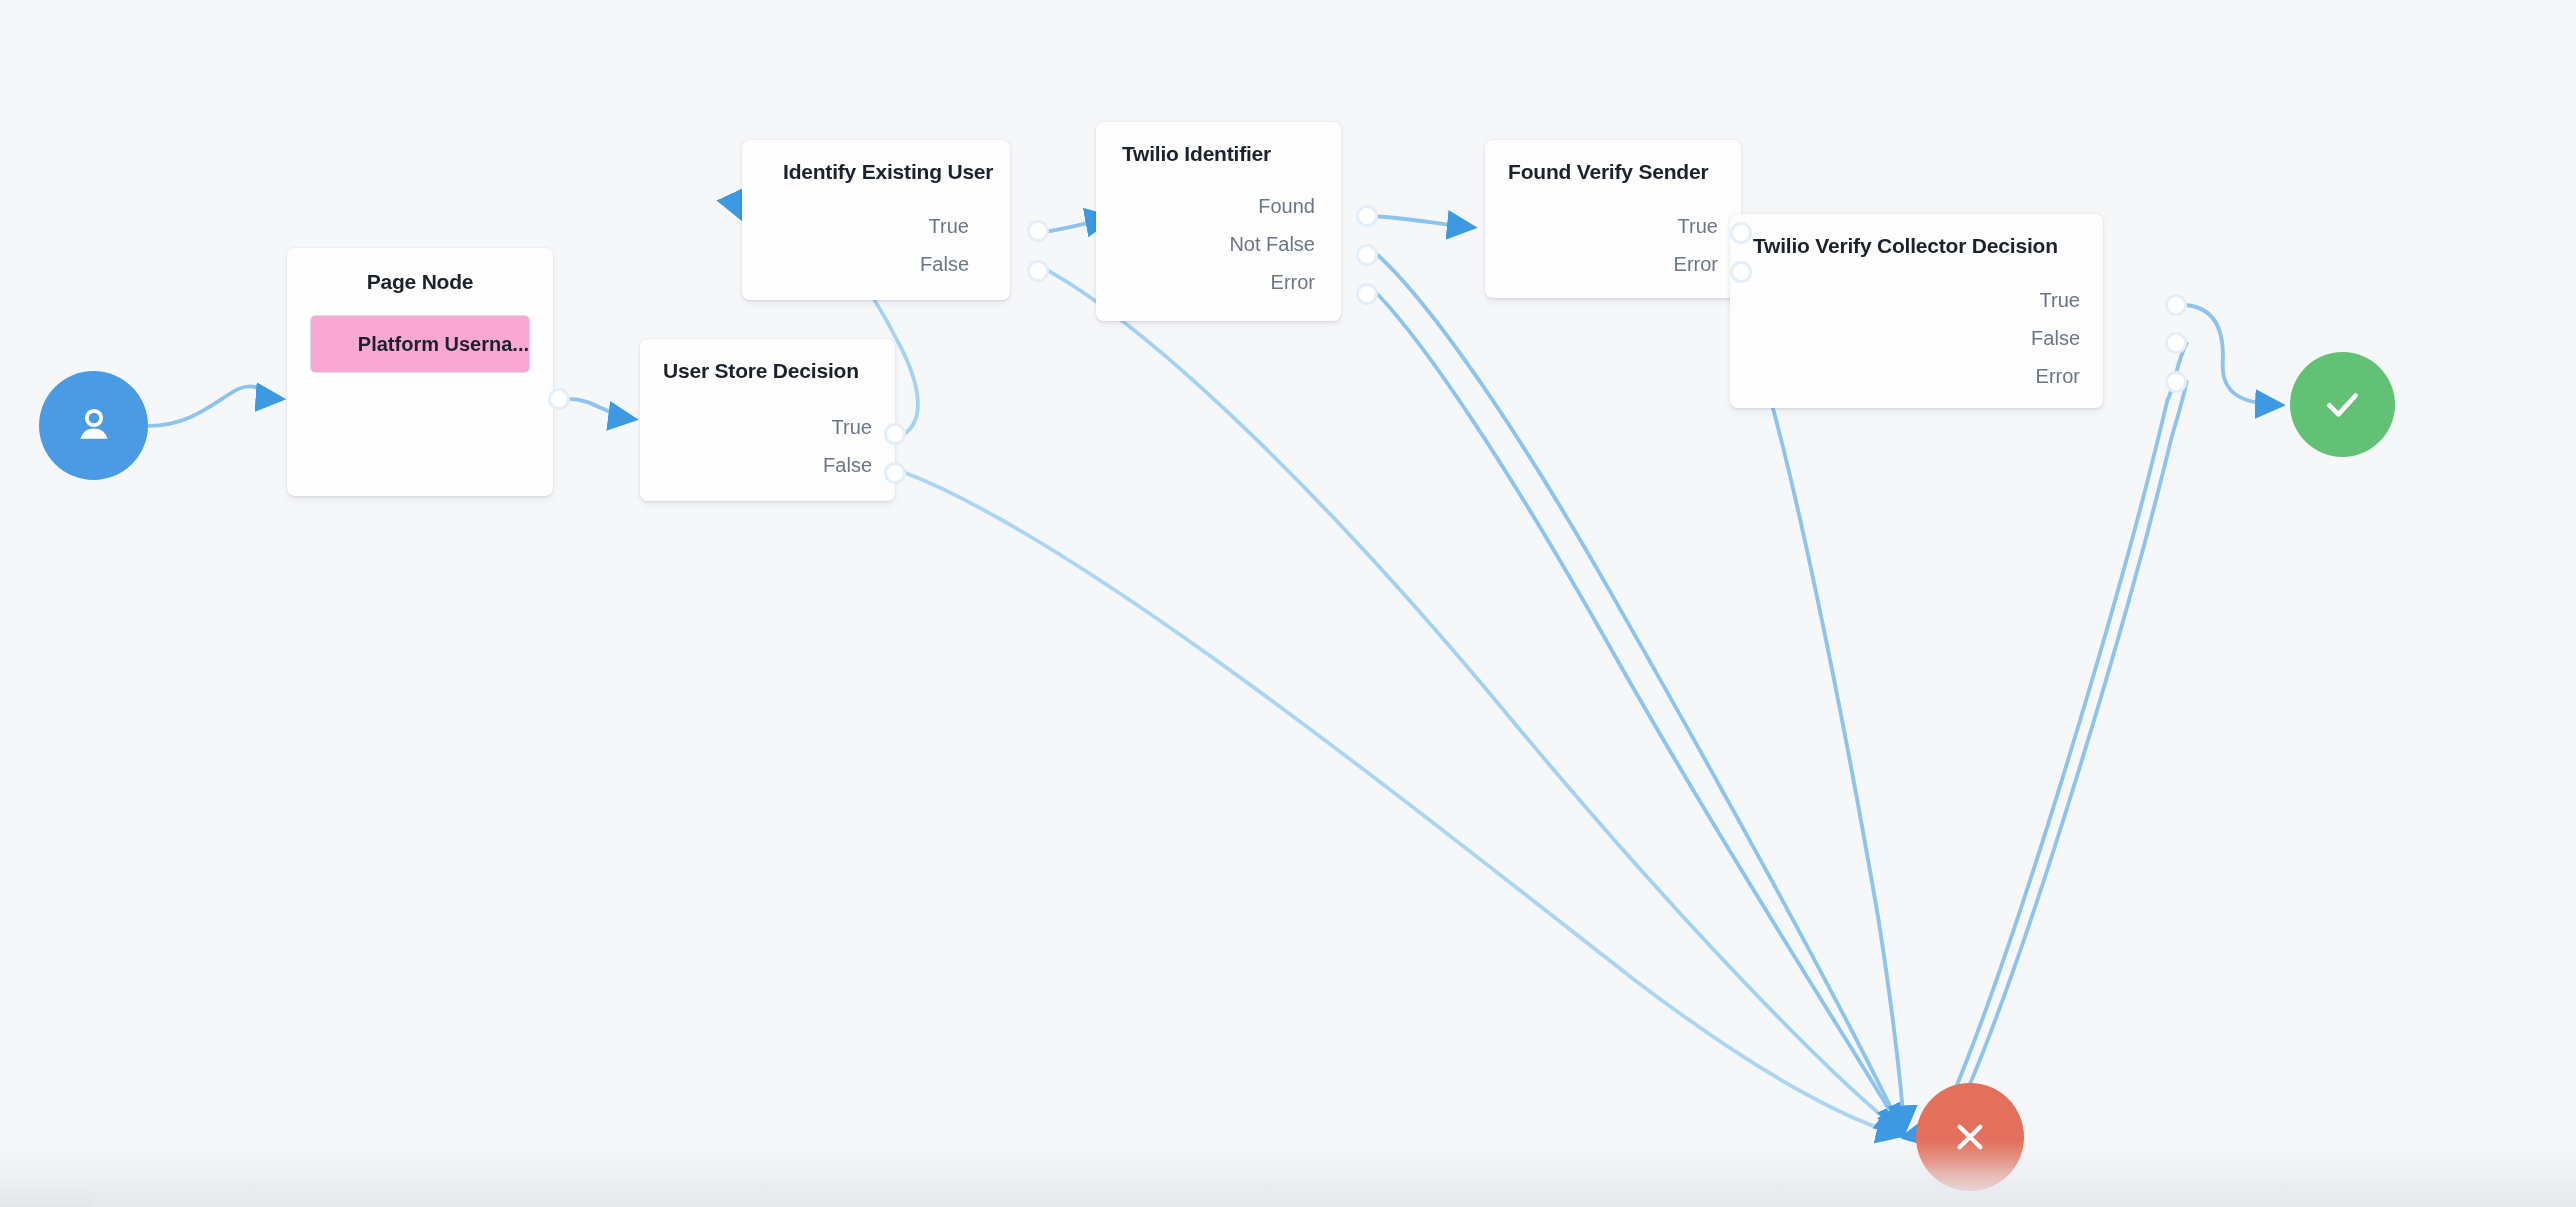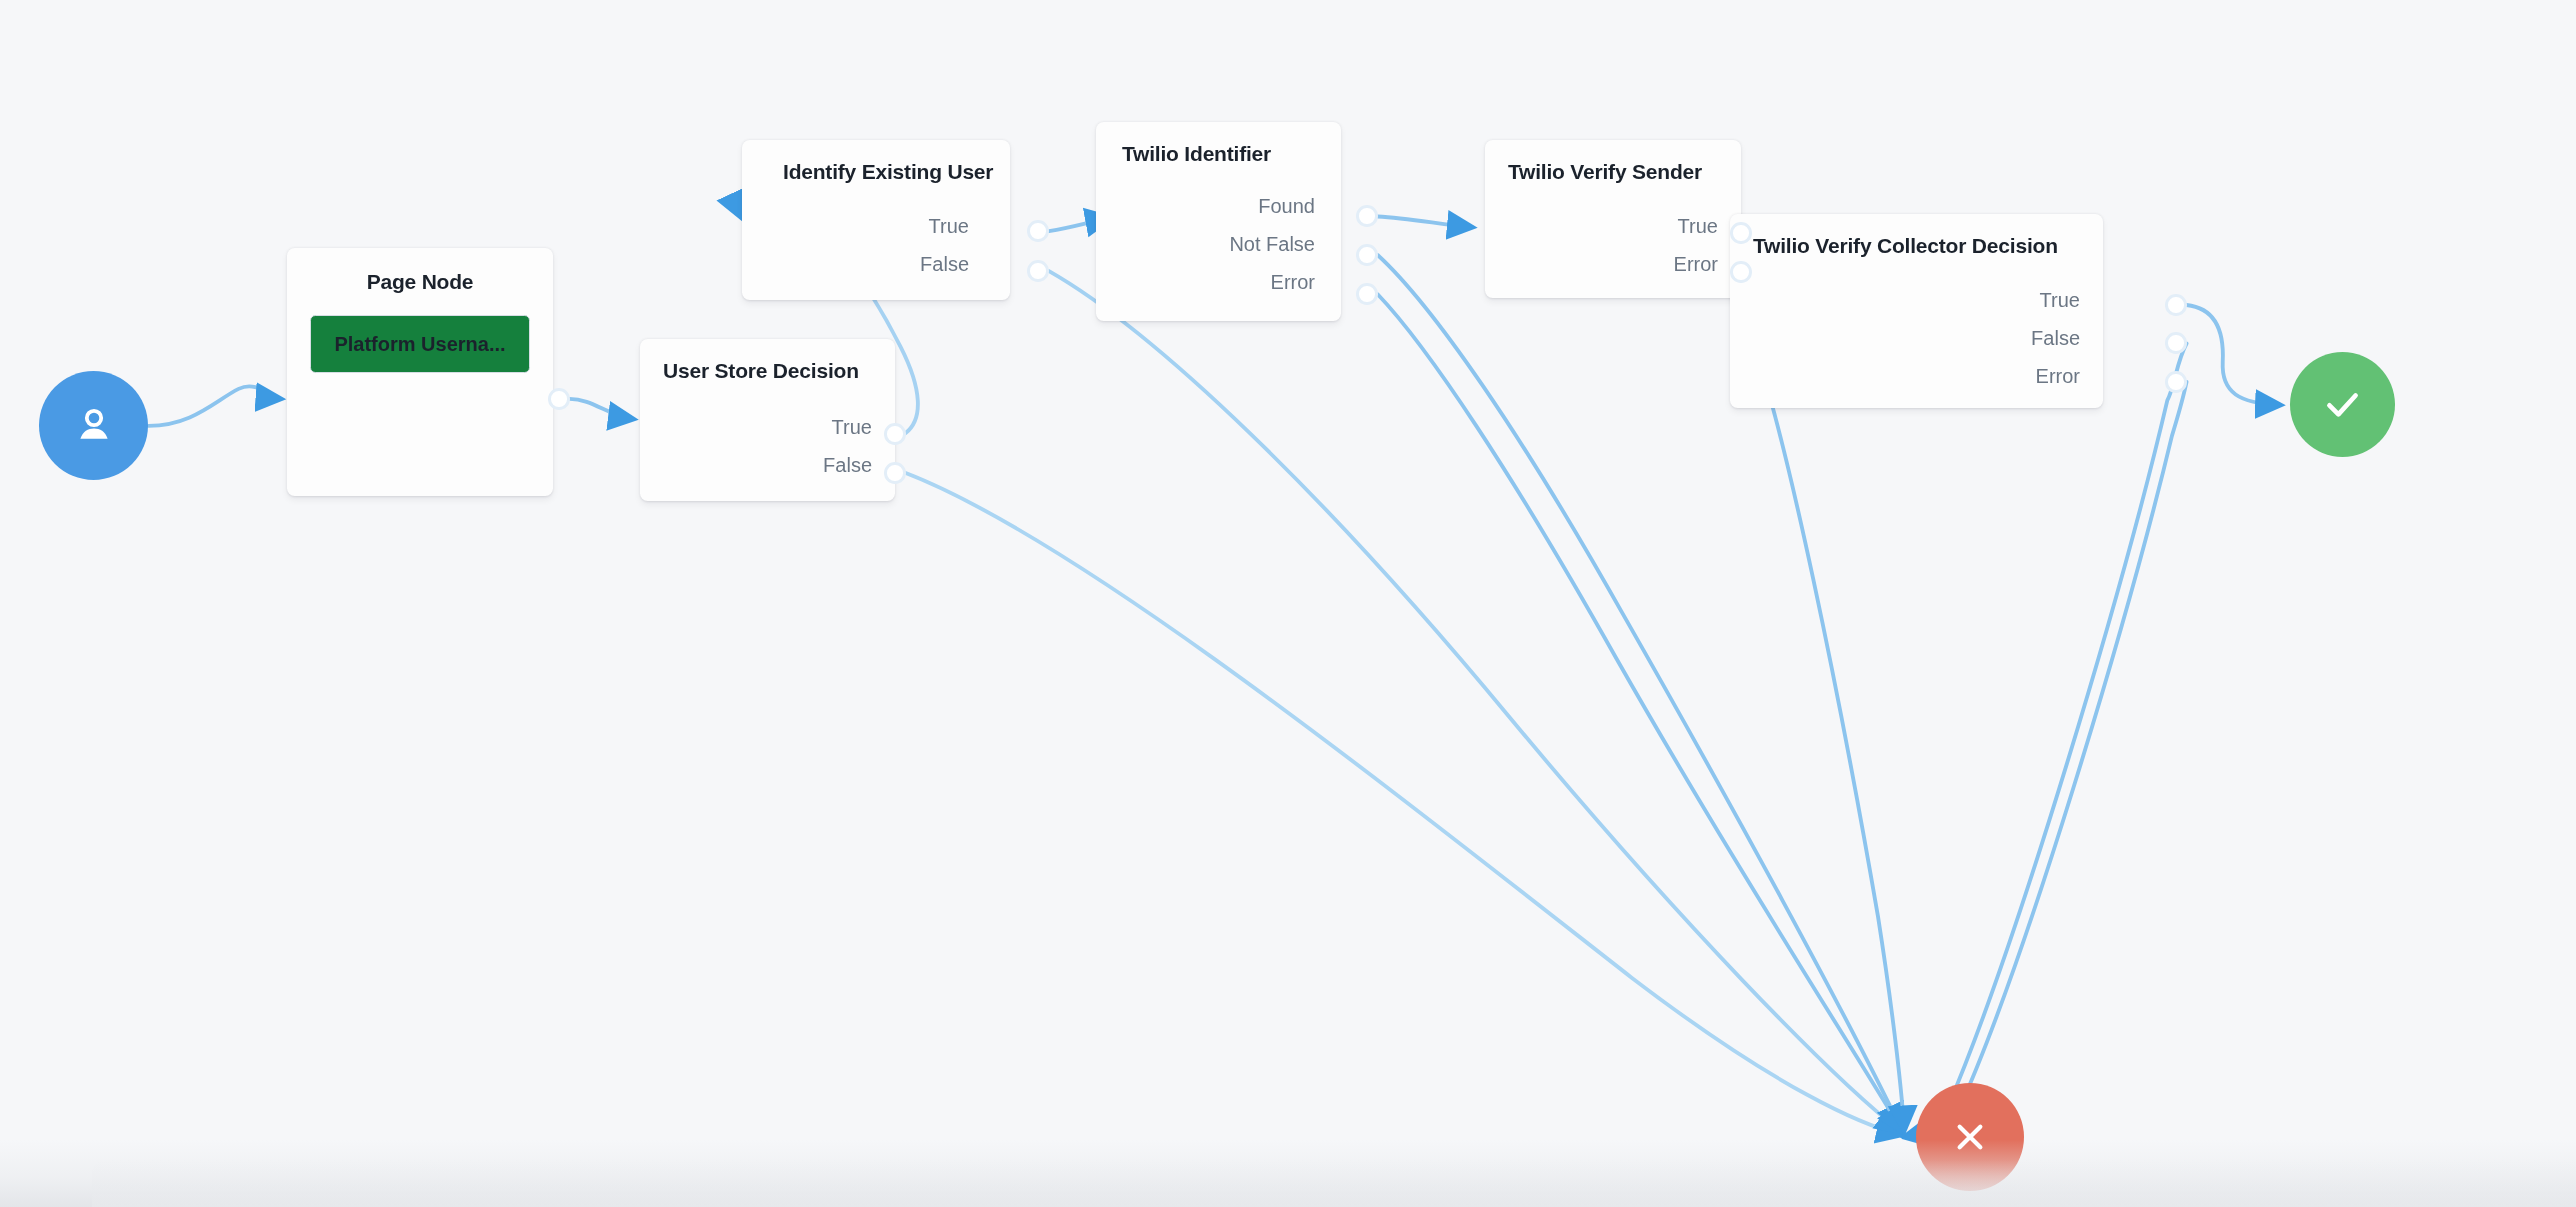--- a/index.html
+++ b/index.html
@@ -59,24 +59,24 @@
     height: 21.6px;
     border-radius: 50%;
     background: #ffffff;
     border: 3.1px solid #e3eef8;
     box-sizing: border-box;
     z-index: 4;
   }
   .field {
     border: 1.2px solid #d6dde4;
     border-radius: 5.4px;
-    background: #15803d;
+    background: #f9a8d4;
     display: flex;
     align-items: center;
-    justify-content: center;
+    justify-content: flex-end;
     font-size: 20px;
     font-weight: 700;
     color: #1b222c;
     box-sizing: border-box;
   }
   .round-node {
     position: absolute;
     border-radius: 50%;
     z-index: 3;
     display: flex;
@@ -203,21 +203,21 @@
       <div class="port-row">
         <span class="port-label">Error</span>
       </div>
     </div>
   </div>
   <div class="port-dot" style="left:1356px; top:205px;"></div>
   <div class="port-dot" style="left:1356px; top:244px;"></div>
   <div class="port-dot" style="left:1356px; top:283px;"></div>
 
   <div class="node" style="left:1485px; top:140px; width:256px; height:158px; padding:20px 23px;">
-    <div class="node-title left">Twilio Verify Sender</div>
+    <div class="node-title left">Found Verify Sender</div>
     <div style="margin-top:23px;">
       <div class="port-row">
         <span class="port-label">True</span>
       </div>
       <div class="port-row">
         <span class="port-label">Error</span>
       </div>
     </div>
   </div>
   <div class="port-dot" style="left:1730px; top:222px;"></div>

